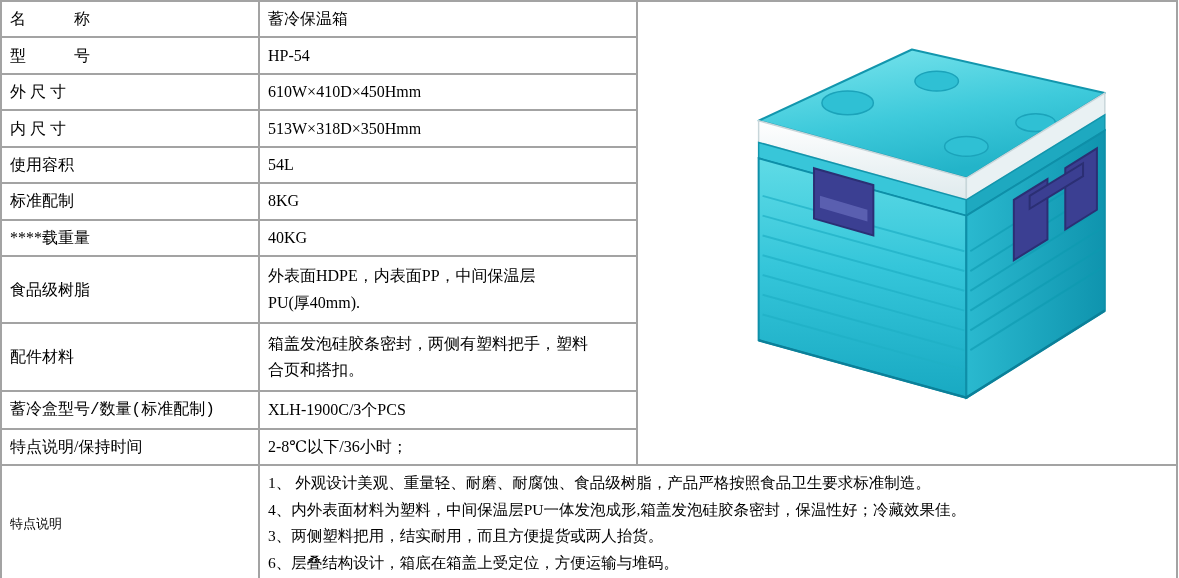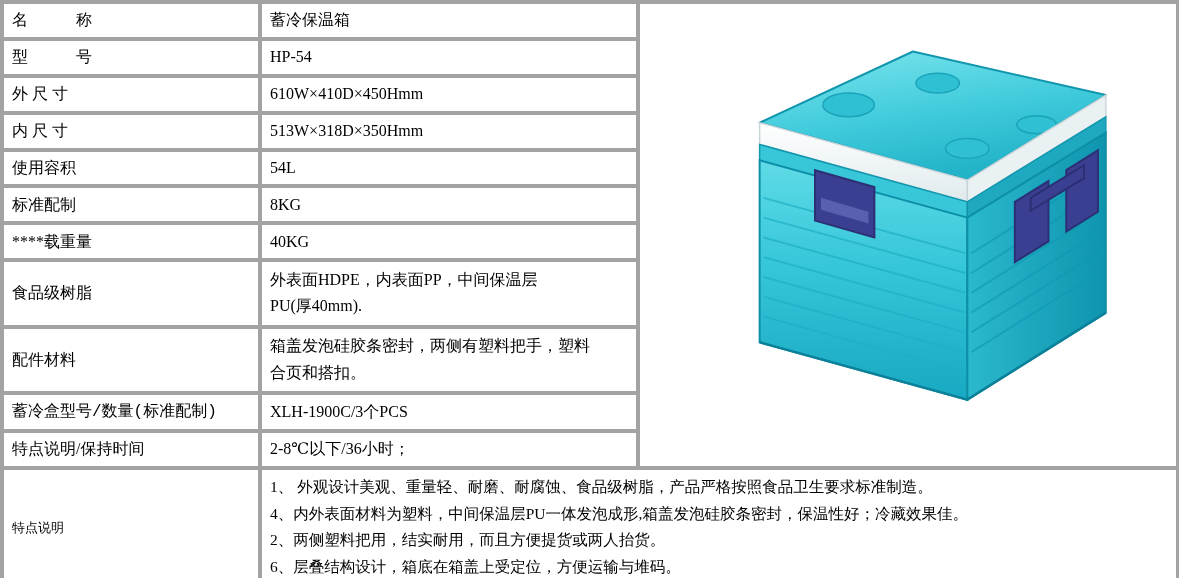--- a/index.html
+++ b/index.html
@@ -20,21 +20,21 @@
   }
   .spec-table {
     position: absolute;
     left: 0;
     top: 0;
     width: 1178px;
     border-collapse: collapse;
     table-layout: fixed;
   }
   .spec-table td {
-    border: 4px solid #a3a3a3;
+    border: 2px solid #a3a3a3;
     padding: 4px 8px;
     font-size: 16px;
     line-height: 1.5;
     vertical-align: middle;
     color: #000;
   }
   .col-label { width: 258px; }
   .col-value { width: 378px; }
   .col-image { width: 540px; }
 
@@ -273,21 +273,21 @@
       </tr>
 
       <tr>
         <td>
           <span class="feat-label">特点说明</span>
         </td>
         <td class="features-cell" colspan="2">
           <ul class="features-list">
             <li>1、 外观设计美观、重量轻、耐磨、耐腐蚀、食品级树脂，产品严格按照食品卫生要求标准制造。</li>
             <li>4、内外表面材料为塑料，中间保温层PU一体发泡成形,箱盖发泡硅胶条密封，保温性好；冷藏效果佳。</li>
-            <li>2、两侧塑料把用，结实耐用，而且方便提货或两人抬货。</li>
+            <li>3、两侧塑料把用，结实耐用，而且方便提货或两人抬货。</li>
             <li>6、层叠结构设计，箱底在箱盖上受定位，方便运输与堆码。</li>
           </ul>
         </td>
       </tr>
     </tbody>
   </table>
 
 </div>
 
 </body></html>

